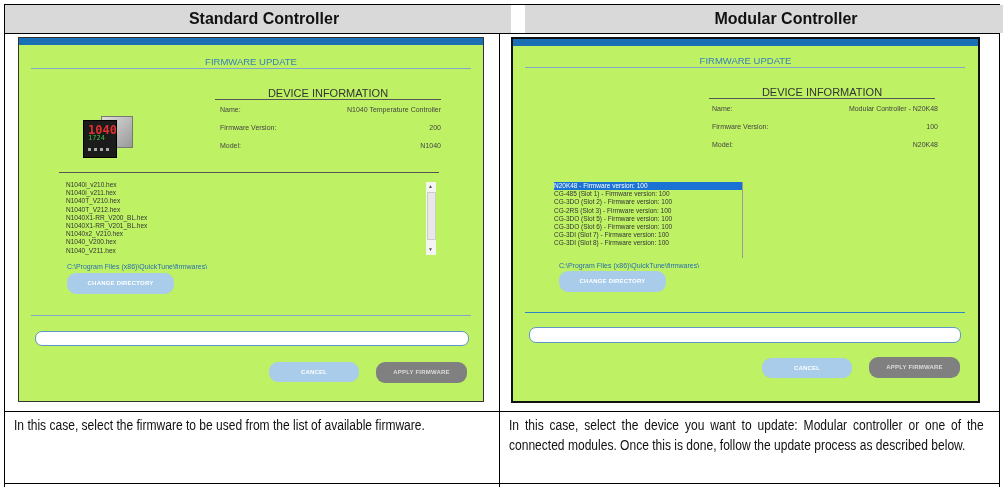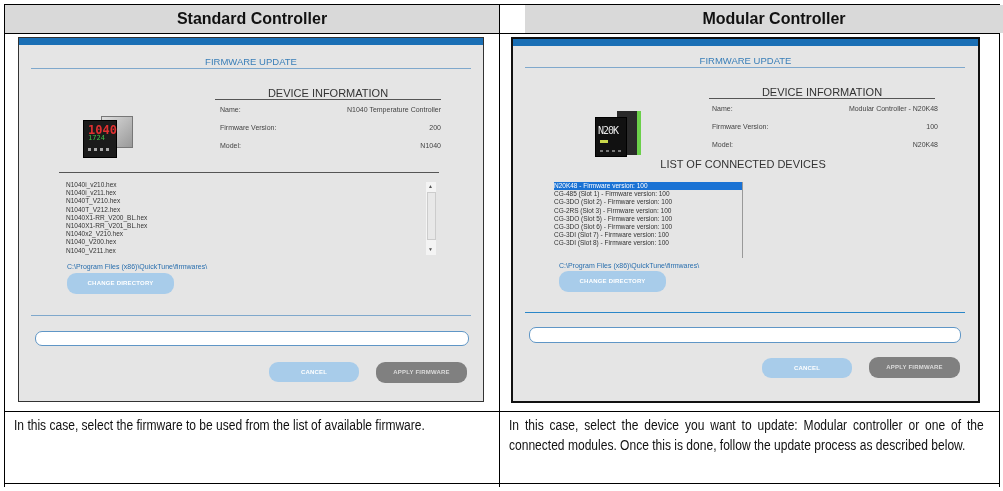--- a/index.html
+++ b/index.html
@@ -1,21 +1,21 @@
 <!DOCTYPE html>
 <html><head>
 <meta charset="utf-8">
 <style>
   html, body { margin:0; padding:0; background:#ffffff; }
   body { width:1003px; height:491px; position:relative; overflow:hidden; font-family:"Liberation Sans", sans-serif; }
   .tbl { position:absolute; left:4px; top:4px; width:994px; height:483px; border-left:1px solid #000; border-right:1px solid #000; }
   .hline { position:absolute; left:4px; width:995px; height:1px; background:#000; }
   .vline { position:absolute; top:4px; width:1px; height:483px; background:#000; }
-  .hdr { position:absolute; top:5px; height:28px; background:#d9d9d9; text-align:center; font-weight:bold; font-size:16px; line-height:28px; color:#111; }
-  .panel { position:absolute; background:#e5e5e5; border:1px solid #333; overflow:hidden; }
+  .hdr { position:absolute; top:5px; height:28px; background:#d9d9d9; text-align:center; font-weight:bold; font-size:16px; line-height:28px; color:#111;padding-left:12px; }
+  .panel { position:absolute; background:#bef264; border:1px solid #333; overflow:hidden; }
   .panel.mod { border:2px solid #111; }
   .topbar { position:absolute; left:0; top:0; right:0; height:7px; background:#1a6fb5; }
   .ptitle { position:absolute; left:0; right:0; text-align:center; font-size:9.5px; color:#3a7fb8; }
   .pline { position:absolute; height:1px; background:#7fa8cc; }
   .sec { position:absolute; text-align:center; font-size:11px; color:#333; }
   .secline { position:absolute; height:1px; background:#555; }
   .lbl { position:absolute; font-size:7px; color:#444; }
   .val { position:absolute; font-size:7px; color:#444; text-align:right; }
   .list { position:absolute; font-size:6.5px; color:#333; line-height:8.2px; }
   .list div { white-space:nowrap; }
@@ -104,30 +104,21 @@
   <div class="sec" style="left:196px; width:226px; top:47px;">DEVICE INFORMATION</div>
   <div class="secline" style="left:196px; width:226px; top:59px;"></div>
 
   <div class="lbl" style="left:199px; top:66px;">Name:</div>
   <div class="val" style="right:40px; top:66px;">Modular Controller - N20K48</div>
   <div class="lbl" style="left:199px; top:84px;">Firmware Version:</div>
   <div class="val" style="right:40px; top:84px;">100</div>
   <div class="lbl" style="left:199px; top:102px;">Model:</div>
   <div class="val" style="right:40px; top:102px;">N20K48</div>
 
-  <div class="device" style="left:78px; top:68px; width:52px; height:54px;">
-    <div style="position:absolute; left:26px; top:4px; width:20px; height:44px; background:#2a2a2a; border-right:4px solid #6bd04a;"></div>
-    <div style="position:absolute; left:4px; top:10px; width:30px; height:38px; background:#111; border:1px solid #000;">
-      <div style="position:absolute; left:2px; top:8px; font-size:10px; color:#e8e8e8; font-family:'DejaVu Sans Mono',monospace; letter-spacing:-1px; line-height:10px;">N20K</div>
-      <div style="position:absolute; left:4px; top:22px; width:8px; height:3px; background:#c8d64a;"></div>
-      <div style="position:absolute; left:4px; top:32px; width:22px; height:2px; background:repeating-linear-gradient(90deg,#777 0 3px,transparent 3px 6px);"></div>
-    </div>
-  </div>
 
-  <div class="sec" style="left:40px; width:380px; top:119px;">LIST OF CONNECTED DEVICES</div>
 
   <div class="list" style="left:41px; top:143px; width:188px; height:76px; border-right:1px solid #999;">
     <div class="sel">N20K48  -  Firmware version: 100</div>
     <div>CG-485 (Slot 1)  -  Firmware version: 100</div>
     <div>CG-3DO (Slot 2)  -  Firmware version: 100</div>
     <div>CG-2RS (Slot 3)  -  Firmware version: 100</div>
     <div>CG-3DO (Slot 5)  -  Firmware version: 100</div>
     <div>CG-3DO (Slot 6)  -  Firmware version: 100</div>
     <div>CG-3DI (Slot 7)  -  Firmware version: 100</div>
     <div>CG-3DI (Slot 8)  -  Firmware version: 100</div>

